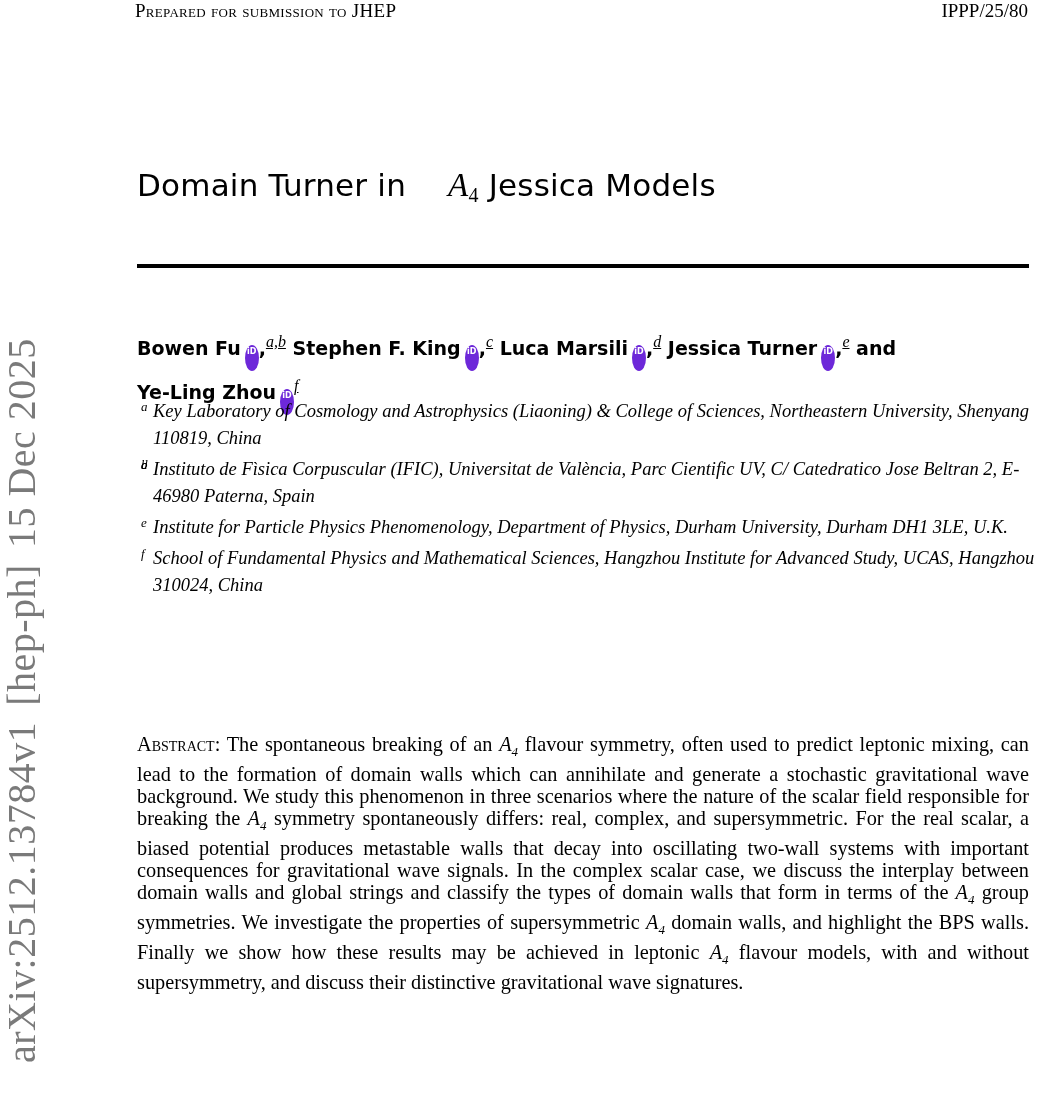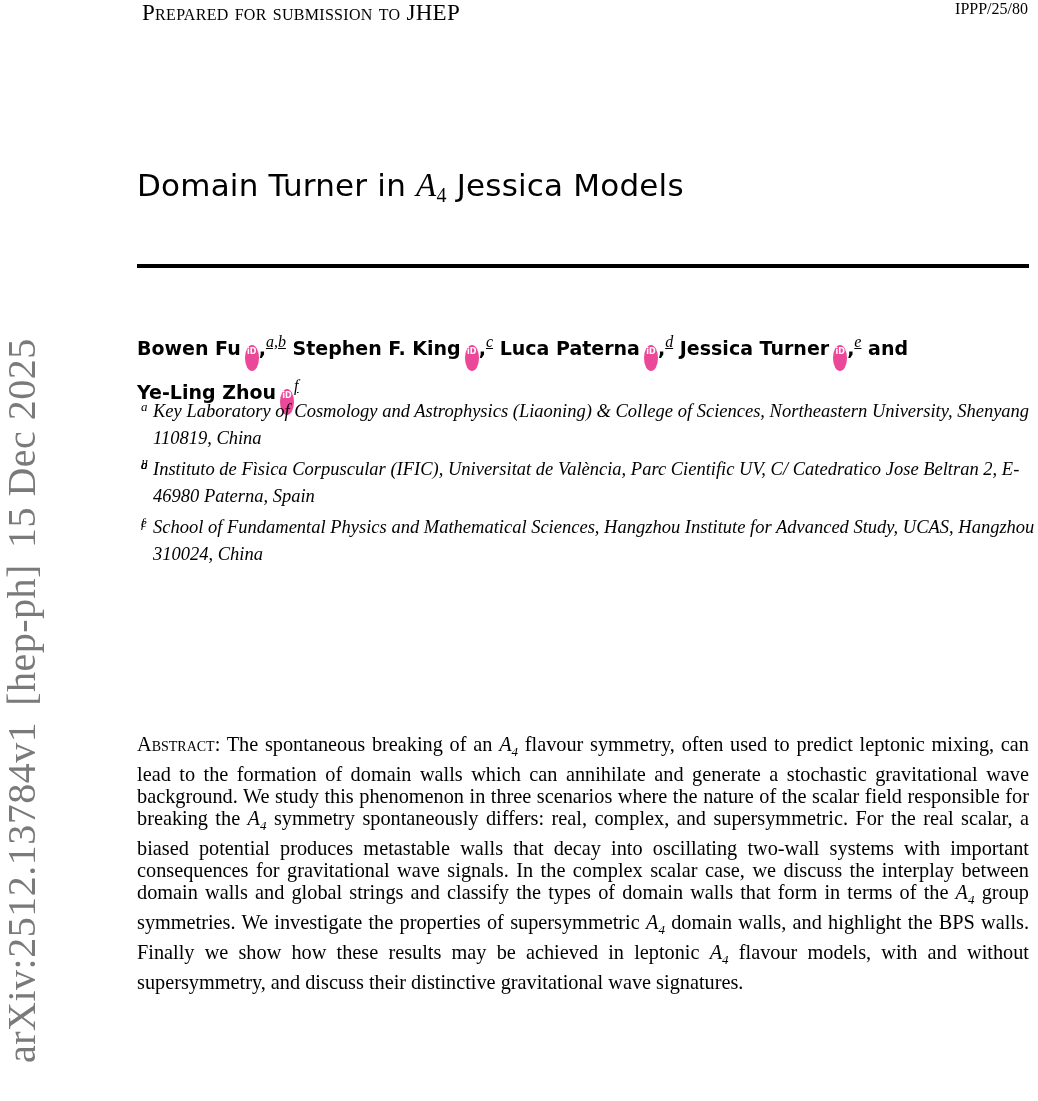--- a/index.html
+++ b/index.html
@@ -1,27 +1,27 @@
 <!DOCTYPE html>
 <html><head>
 <meta charset="utf-8">
 <style>
   html, body { margin:0; padding:0; background:#ffffff; }
   body { width:1038px; height:1101px; position:relative; overflow:hidden; color:#000; font-family:"Liberation Serif", "DejaVu Serif", serif; }
-  .header-left { position:absolute; left:142px; top:0px; font-size:23px; font-variant:small-caps; letter-spacing:0.3px; }
-  .header-right { position:absolute; right:10px; top:0px; font-size:16px; }
+  .header-left { position:absolute; left:135px; top:0px; font-size:19px; font-variant:small-caps; letter-spacing:0.3px; }
+  .header-right { position:absolute; right:10px; top:0px; font-size:19px; }
   .arxiv-stamp { position:absolute; left:-2px; top:1063px; transform-origin:0 0; transform:rotate(-90deg); font-size:40px; color:#7a7a7a; white-space:nowrap; letter-spacing:0.5px; }
   .arxiv-stamp span { margin-right:16px; }
   .title { position:absolute; left:137px; top:167px; font-family:"DejaVu Sans", sans-serif; font-size:31px; letter-spacing:0.2px; white-space:nowrap; }
-  .title .math { font-family:"Liberation Serif", serif; font-style:italic; font-size:33px; }
+  .title .math { font-family:"Liberation Serif", serif; font-style:italic; font-size:33px;margin-left:32px; }
   .title sub { font-size:20px; font-style:normal; vertical-align:-6px; }
   .rule { position:absolute; left:137px; top:264px; width:892px; height:4px; background:#000; }
   .authors { position:absolute; left:137px; top:327px; width:880px; font-family:"DejaVu Sans", sans-serif; font-weight:bold; font-size:19px; line-height:30px; }
   .author { white-space:nowrap; }
-  .orcid { display:inline-block; width:14px; height:26px; border-radius:50%; background:#ec4899; color:#fff; font-size:8px; line-height:14px; text-align:center; vertical-align:1px; margin-left:4px; font-weight:bold; font-family:"DejaVu Sans", sans-serif; }
+  .orcid { display:inline-block; width:14px; height:26px; border-radius:50%; background:#6d28d9; color:#fff; font-size:8px; line-height:14px; text-align:center; vertical-align:1px; margin-left:4px; font-weight:bold; font-family:"DejaVu Sans", sans-serif; }
   .aff-sup { font-family:"Liberation Serif", serif; font-style:italic; font-weight:normal; font-size:16px; vertical-align:8px;text-decoration:underline; }
   .affils { position:absolute; left:141px; top:398px; width:895px; font-style:italic; font-size:18.5px; line-height:27px; }
   .affil { position:relative; padding-left:12px; margin-bottom:4px; }
   .affil .mark { position:absolute; left:0; top:-5px; font-size:13px; }
   .abstract { position:absolute; left:137px; top:733px; width:892px; font-size:20.3px; line-height:22px; text-align:justify; }
   .abstract .lbl { font-variant:small-caps; }
   .abstract i sub { font-size:13px; }
 </style>
 </head>
 <body>
@@ -35,29 +35,29 @@
 
 <div class="title">
   <span>Domain Turner in </span><span class="math"><span>A</span><sub>4</sub></span><span> Jessica Models</span>
 </div>
 
 <div class="rule"></div>
 
 <div class="authors">
   <span class="author"><span>Bowen Fu</span><span class="orcid">iD</span>,<span class="aff-sup">a,b</span></span>
   <span class="author"><span>Stephen F. King</span><span class="orcid">iD</span>,<span class="aff-sup">c</span></span>
-  <span class="author"><span>Luca Paterna</span><span class="orcid">iD</span>,<span class="aff-sup">d</span></span>
+  <span class="author"><span>Luca Marsili</span><span class="orcid">iD</span>,<span class="aff-sup">d</span></span>
   <span class="author"><span>Jessica Turner</span><span class="orcid">iD</span>,<span class="aff-sup">e</span> <span>and</span></span><br>
   <span class="author"><span>Ye-Ling Zhou</span><span class="orcid">iD</span><span class="aff-sup">f</span></span>
 </div>
 
 <div class="affils">
   <div class="affil"><span class="mark">a</span><span>Key Laboratory of Cosmology and Astrophysics (Liaoning) &amp; College of Sciences, Northeastern University, Shenyang 110819, China</span></div>
   <div class="affil"><span class="mark">b</span></div>
   <div class="affil"><span class="mark">c</span></div>
   <div class="affil"><span class="mark">d</span><span>Instituto de Fìsica Corpuscular (IFIC), Universitat de València, Parc Cientific UV, C/ Catedratico Jose Beltran 2, E-46980 Paterna, Spain</span></div>
-  <div class="affil"><span class="mark">e</span></div>
+  <div class="affil"><span class="mark">e</span><span>Institute for Particle Physics Phenomenology, Department of Physics, Durham University, Durham DH1 3LE, U.K.</span></div>
   <div class="affil"><span class="mark">f</span><span>School of Fundamental Physics and Mathematical Sciences, Hangzhou Institute for Advanced Study, UCAS, Hangzhou 310024, China</span></div>
 </div>
 
 <div class="abstract">
   <span class="lbl">Abstract:</span><span> The spontaneous breaking of an </span><i><span>A</span><sub>4</sub></i><span> flavour symmetry, often used to predict leptonic mixing, can lead to the formation of domain walls which can annihilate and generate a stochastic gravitational wave background. We study this phenomenon in three scenarios where the nature of the scalar field responsible for breaking the </span><i><span>A</span><sub>4</sub></i><span> symmetry spontaneously differs: real, complex, and supersymmetric. For the real scalar, a biased potential produces metastable walls that decay into oscillating two-wall systems with important consequences for gravitational wave signals. In the complex scalar case, we discuss the interplay between domain walls and global strings and classify the types of domain walls that form in terms of the </span><i><span>A</span><sub>4</sub></i><span> group symmetries. We investigate the properties of supersymmetric </span><i><span>A</span><sub>4</sub></i><span> domain walls, and highlight the BPS walls. Finally we show how these results may be achieved in leptonic </span><i><span>A</span><sub>4</sub></i><span> flavour models, with and without supersymmetry, and discuss their distinctive gravitational wave signatures.</span>
 </div>
 
 </body></html>

